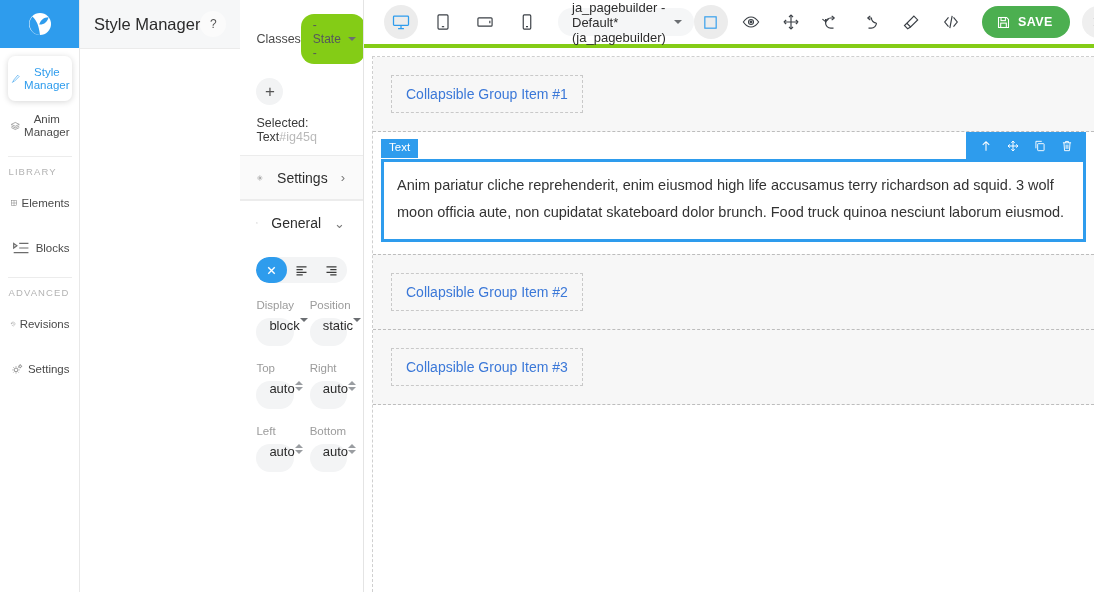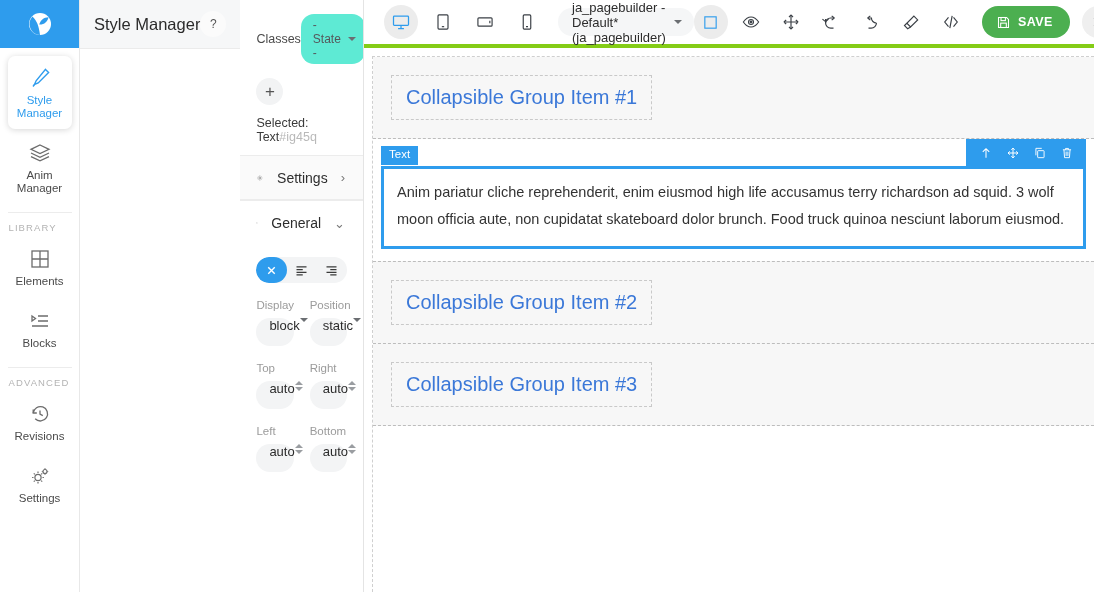--- a/index.html
+++ b/index.html
@@ -9,21 +9,21 @@
     background: #fff; overflow: hidden;
   }
   .app { display: flex; width: 1094px; height: 592px; }
 
   
   .rail { width: 80px; flex: 0 0 80px; background: #fff; display: flex; flex-direction: column;
           border-right: 1px solid #e8e8e8; }
   .rail-logo { height: 48px; background: #2e9ced; display: flex; align-items: center; justify-content: center; }
   .rail-items { flex: 1; padding-top: 8px; display: flex; flex-direction: column; align-items: center; }
   .rail-item { width: 64px; padding: 10px 2px 9px; border-radius: 7px; display: flex;
-               flex-direction: column; align-items: center; gap: 4px; cursor: pointer; margin-bottom: 2px; }
+               flex-direction: row; align-items: center; gap: 4px; cursor: pointer; margin-bottom: 2px; }
   .rail-item.active { box-shadow: 0 1px 6px rgba(0,0,0,.16); background:#fff; }
   .rail-item .lbl { font-size: 11.5px; color: #4a4a4a; line-height: 13px; text-align: center; }
   .rail-item.active .lbl { color: #2e9ced; }
   .rail-item svg { display: block; }
   .rail-sep { width: 64px; border-top: 1px solid #ececec; margin: 6px 0 0; }
   .rail-cap { font-size: 9.5px; letter-spacing: 1.1px; color: #b3b3b3; width: 64px;
               text-align: left; padding: 9px 0 4px 1px; }
 
   
   .panel { width: 284px; flex: 0 0 284px; background: #fff; border-right: 1px solid #e4e4e4;
@@ -32,21 +32,21 @@
                 padding: 0 14px 0 14px; border-bottom: 1px solid #ebebeb; }
   .panel-title { font-size: 16.5px; color: #2b2b2b; flex: 1; }
   .help-btn { width: 26px; height: 26px; border-radius: 50%; background: #fbfbfb;
               display: flex; align-items: center; justify-content: center;
               font-size: 12px; color: #555; cursor: pointer; }
   .panel-body { flex: 1; overflow: hidden; }
 
   .classes-sec { padding: 14px 16px 11px; }
   .classes-row { display: flex; align-items: center; }
   .classes-lbl { font-size: 12.5px; color: #4a4a4a; flex: 1; }
-  .state-sel { background: #5eead4; border-radius: 13px; padding: 4px 9px 4px 12px;
+  .state-sel { background: #84cc16; border-radius: 13px; padding: 4px 9px 4px 12px;
                font-size: 12px; color: #55585c; display: flex; align-items: center; gap: 7px; cursor: pointer; }
   .caret { width:0;height:0;border-left:4px solid transparent;border-right:4px solid transparent;
            border-top:4.5px solid #6b6e72; }
   .add-class { width: 27px; height: 27px; border-radius: 50%; background: #f2f3f4; margin-top: 14px;
                display: flex; align-items: center; justify-content: center; font-size: 17px;
                color: #555; cursor: pointer; line-height: 1; }
   .selected-row { margin-top: 11px; font-size: 12.5px; color: #3b3b3b; }
   .selected-row .sid { color: #b9b9b9; }
 
   .sec-row { height: 45px; display: flex; align-items: center; gap: 13px; padding: 0 18px 0 16px;
@@ -88,21 +88,21 @@
               align-items: center; gap: 7px; padding: 0 17px 0 14px; color: #fff;
               font-size: 12.5px; font-weight: bold; letter-spacing: .4px; cursor: pointer; margin-left: 8px; }
   .close-btn { width: 32px; height: 32px; border-radius: 50%; background: #efefef;
                display: flex; align-items: center; justify-content: center; cursor: pointer; margin-left: 6px; }
 
   
   .canvas { flex: 1; background: #fff; overflow: hidden; position: relative; padding: 8px 0 0 8px; }
   .frame { border: 1px dashed #cfcfcf; border-right: none; border-bottom: none;
            min-height: 536px; background: #fff; position: relative; }
   .grp { background: #f7f7f7; border-bottom: 1px dashed #bdbdbd; padding: 18px 0 18px 18px; }
-  .gtitle { display: inline-block; border: 1px dashed #c9c9c9; color: #3b78d8; font-size: 20px;
+  .gtitle { display: inline-block; border: 1px dashed #c9c9c9; color: #3b78d8; font-size: 14px;
             padding: 10px 14px; background: transparent; cursor: pointer; }
   .selwrap { position: relative; margin: 0; }
   .badge { position: absolute; top: -20px; left: 0; background: #2e9ced; color: #fff;
            font-size: 11.5px; padding: 3px 8px 4px; line-height: 1; }
   .sel-toolbar { position: absolute; top: -27px; right: 0; background: #2e9ced; height: 27px;
                  display: flex; align-items: center; gap: 0; padding: 0 6px; }
   .sel-toolbar .ti { width: 27px; height: 27px; display: flex; align-items: center;
                      justify-content: center; cursor: pointer; }
   .textblock { border: 3px solid #2e9ced; background: #fff; padding: 10px 13px 13px; }
   .textblock p { font-size: 14.5px; line-height: 27px; color: #333; }

